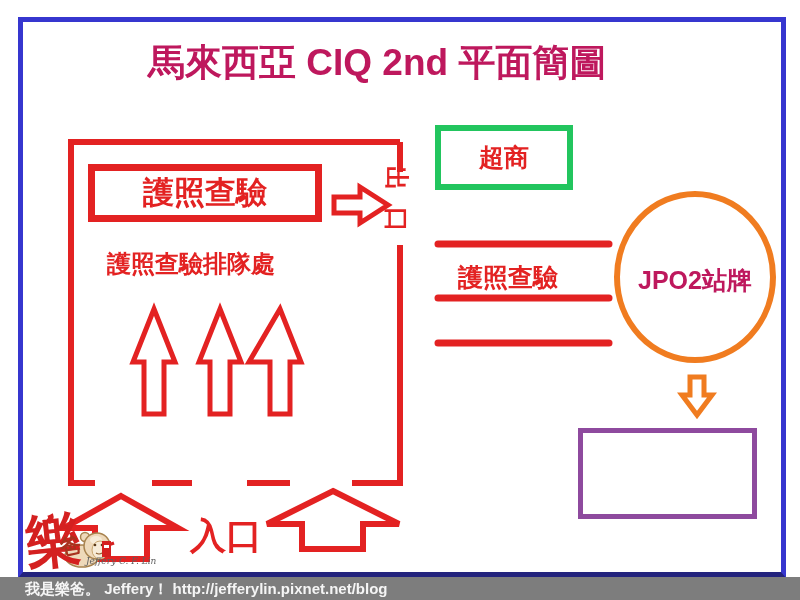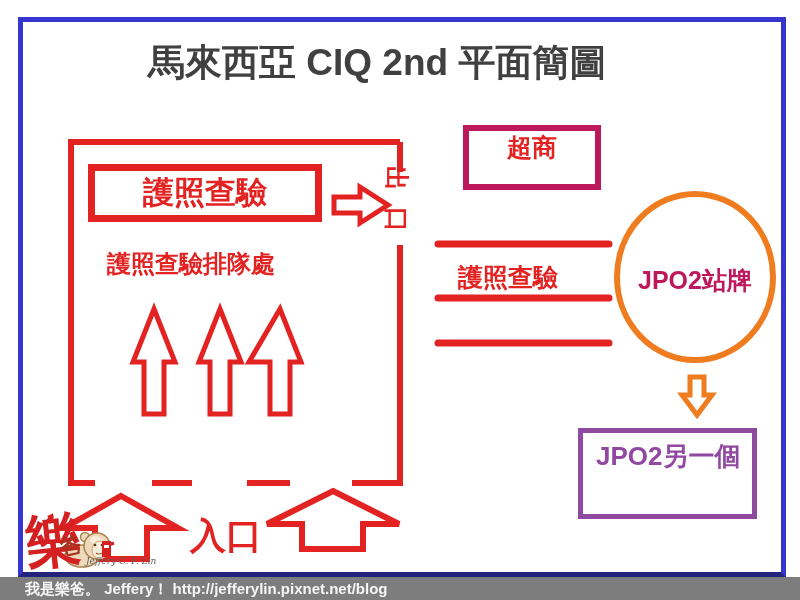--- a/index.html
+++ b/index.html
@@ -1,31 +1,31 @@
 <!DOCTYPE html>
 <html><head>
 <meta charset="utf-8">
 <style>
   html,body{margin:0;padding:0;}
   body{font-family:"Liberation Sans","DejaVu Sans",sans-serif;background:#ffffff;}
   .stage{position:relative;width:800px;height:600px;background:#ffffff;overflow:hidden;}
   .frame{position:absolute;left:18px;top:17px;width:758px;height:550px;
          border:5px solid #3636cf;border-bottom:6px solid #23237d;background:#ffffff;}
   .abs{position:absolute;}
-  .title{left:148px;top:38px;font-size:37px;font-weight:bold;color:#404040;white-space:nowrap;}
+  .title{left:148px;top:38px;font-size:37px;font-weight:bold;color:#be185d;white-space:nowrap;}
   .shapes{position:absolute;left:0;top:0;width:800px;height:600px;pointer-events:none;}
   .red-text{color:#e32222;font-weight:bold;white-space:nowrap;}
   .passport-box{left:88px;top:164px;width:220px;height:44px;border:7px solid #e32222;
                 display:flex;align-items:center;justify-content:center;}
   .passport-label{font-size:31px;}
   .queue-label{left:107px;top:248px;font-size:24px;}
   .exit-label{left:359px;top:192px;width:80px;height:28px;font-size:25px;
               letter-spacing:16px;text-align:center;transform:rotate(90deg);transform-origin:center;}
-  .store-box{left:435px;top:125px;width:126px;height:53px;border:6px solid #be185d;
-             display:flex;justify-content:center;margin-left:28px;}
+  .store-box{left:435px;top:125px;width:126px;height:53px;border:6px solid #22c55e;
+             display:flex;align-items:center;justify-content:center;}
   .store-label{font-size:25px;}
   .bus-label{left:458px;top:261px;font-size:25px;}
   .jpo2-stop-label{left:620px;top:264px;width:150px;text-align:center;
                    font-size:25px;font-weight:bold;color:#be185d;white-space:nowrap;}
   .purple-box{left:578px;top:428px;width:169px;height:81px;border:5px solid #8e4a9e;
               color:#9148a0;font-weight:bold;font-size:26px;}
   .purple-box .line{padding-left:13px;line-height:37px;white-space:nowrap;}
   .purple-box .line:first-child{padding-top:5px;}
   .entrance-label{left:190px;top:512px;font-size:36px;}
   .wm-le{left:26px;top:504px;font-size:56px;color:#d42020;font-family:"DejaVu Serif",serif;
@@ -94,21 +94,20 @@
 
   <div class="abs store-box">
     <span class="red-text store-label">超商</span>
   </div>
 
   <div class="abs red-text bus-label">護照查驗</div>
 
   <div class="abs jpo2-stop-label">JPO2站牌</div>
 
   <div class="abs purple-box">
-    <div class="line">JPO2另一個</div>
   </div>
 
   <div class="abs red-text entrance-label">入口</div>
 
   <div class="abs wm-le">樂</div>
   <div class="abs wm-ba">爸</div>
   <div class="abs wm-seal"></div>
   <div class="abs wm-sig">Jeffery C. F. Lin</div>
 
   <div class="footer">

